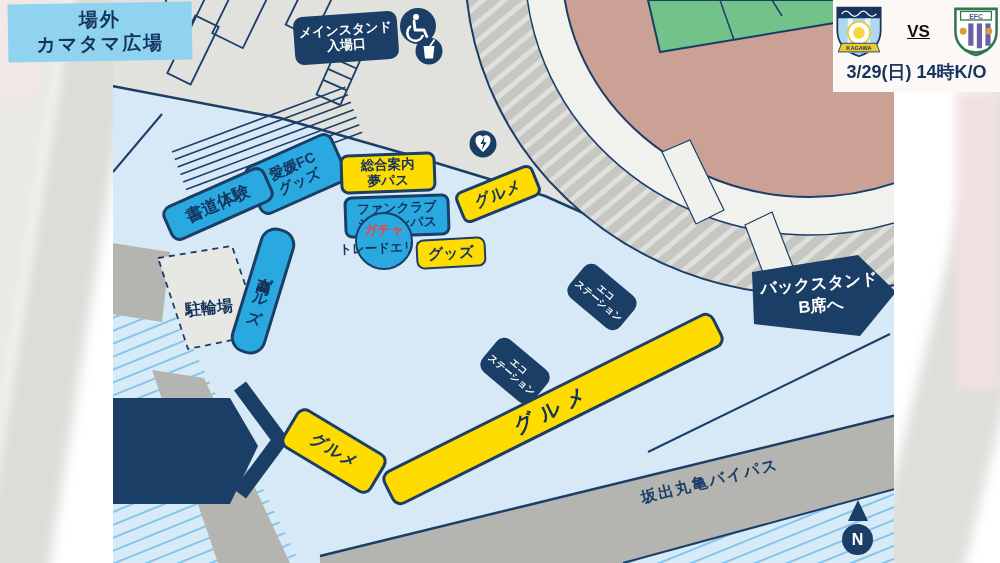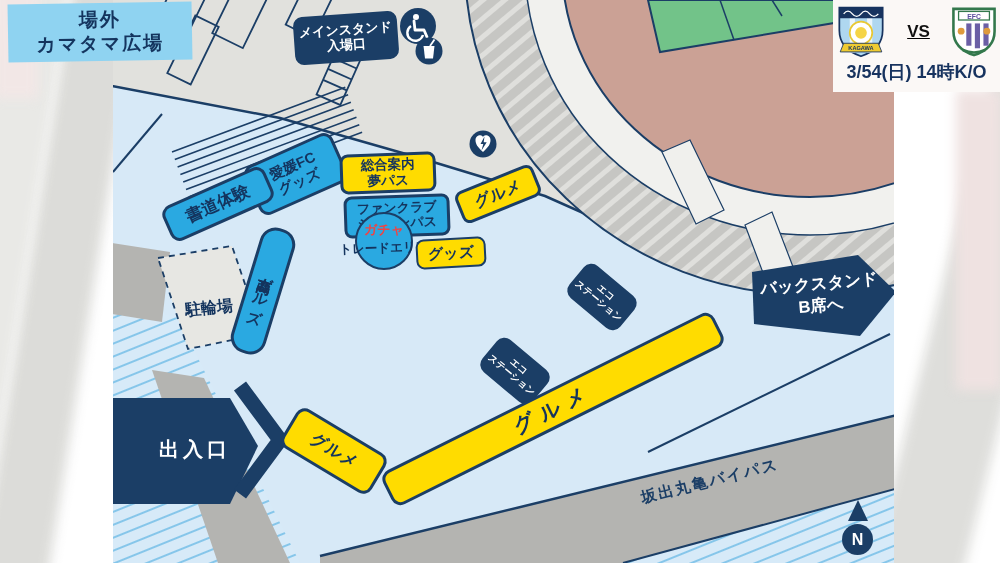--- a/index.html
+++ b/index.html
@@ -17,21 +17,21 @@
   
   .margin{position:absolute;top:0;height:563px;background:#fff;overflow:hidden;}
   .margin .band{position:absolute;filter:blur(6px);}
   
   .title-badge{position:absolute;left:8px;top:3px;width:184px;height:58px;background:#8FD3F1;
                display:flex;flex-direction:column;align-items:center;justify-content:center;
                color:#14345E;font-weight:bold;font-size:19px;line-height:1.25;letter-spacing:2px;
                transform:rotate(-1deg);}
   
   .match-box{position:absolute;left:833px;top:0;width:167px;height:92px;background:#FBF8F6;}
-  .match-row{position:absolute;left:0;top:4px;width:167px;height:56px;display:flex;align-items:center;justify-content:center;gap:20px;text-decoration:underline;}
+  .match-row{position:absolute;left:0;top:4px;width:167px;height:56px;display:flex;align-items:center;justify-content:space-between;gap:20px;text-decoration:underline;}
   .vs{font-weight:bold;font-size:17px;color:#111;}
   .match-date{position:absolute;left:-8px;top:60px;width:183px;text-align:center;color:#17335F;
               font-weight:bold;font-size:18px;}
   
   .north-tri{position:absolute;left:848px;top:500px;width:0;height:0;
              border-left:10px solid transparent;border-right:10px solid transparent;border-bottom:21px solid #1B3E66;}
   .north-circle{position:absolute;left:842px;top:524px;width:31px;height:31px;border-radius:50%;
                 background:#1B3E66;color:#fff;font-weight:bold;font-size:16px;
                 display:flex;align-items:center;justify-content:center;}
   .vertical{writing-mode:vertical-rl;}
@@ -205,21 +205,20 @@
   </div>
 
   <div class="pill yellow" style="left:368px;top:390px;width:370px;height:38px;font-size:21px;letter-spacing:7px;transform:rotate(-26.5deg);">
     <span>グルメ</span>
   </div>
 
   <div class="pill yellow" style="left:282px;top:428px;width:104px;height:46px;font-size:17px;transform:rotate(31deg);">
     <span>グルメ</span>
   </div>
 
-  <div class="txt" style="left:140px;top:437px;width:110px;color:#fff;font-size:20px;letter-spacing:4px;"><span>出入口</span></div>
 
   <div class="txt" style="left:628px;top:472px;width:164px;color:#1B3E66;font-size:15.5px;letter-spacing:2px;transform:rotate(-14deg);"><span>坂出丸亀バイパス</span></div>
 
   <div class="north-tri"></div>
   <div class="north-circle">
     <span>N</span>
   </div>
 
   <div class="title-badge">
     <span>場外</span>
@@ -246,17 +245,17 @@
         <text x="28" y="15.5" text-anchor="middle" font-size="8" font-weight="bold" fill="#5B4E9E">EFC</text>
         <rect x="19" y="21" width="6" height="26" fill="#6B5FA5"></rect>
         <rect x="29" y="21" width="6" height="29" fill="#6B5FA5"></rect>
         <rect x="39" y="21" width="6" height="26" fill="#6B5FA5"></rect>
         <circle cx="13" cy="30" r="4" fill="#DE9A3C"></circle>
         <circle cx="43" cy="30" r="4" fill="#DE9A3C"></circle>
         <path d="M15,52 Q28,58 41,52" stroke="#33784C" stroke-width="3" fill="none"></path>
       </svg>
     </div>
     <div class="match-date">
-      <span>3/54(日) 14時K/O</span>
+      <span>3/29(日) 14時K/O</span>
     </div>
   </div>
 
 </div>
 
 </body></html>

